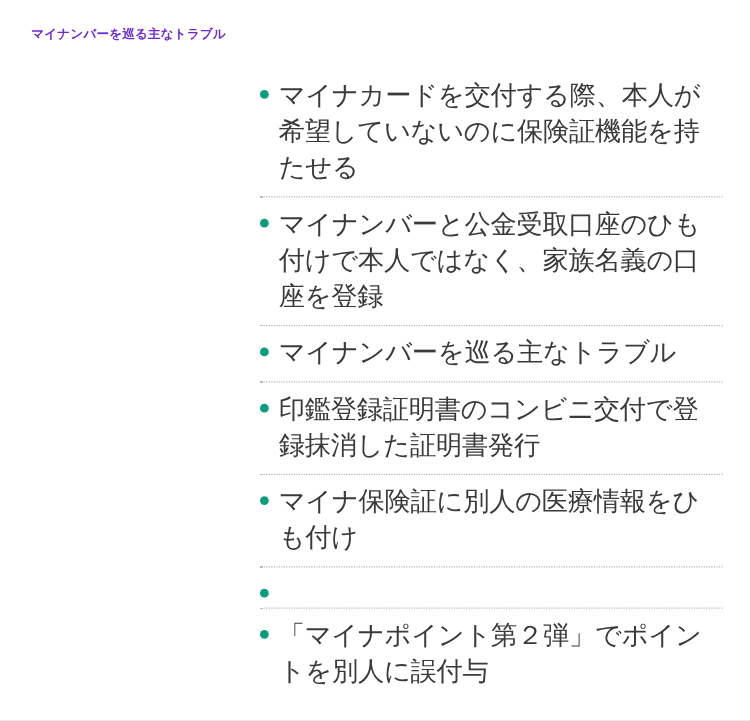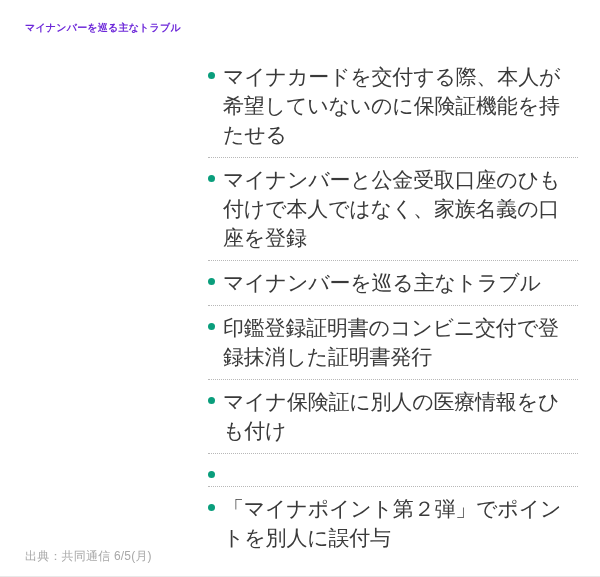--- a/index.html
+++ b/index.html
@@ -143,15 +143,14 @@
       <span class="bullet-icon" style="background: rgb(10, 158, 124);"></span>
     </li>
 
     <li class="trouble-item">
       <span class="bullet-icon" style="background: rgb(10, 158, 124);"></span>
       <span class="trouble-text">「マイナポイント第２弾」でポイントを別人に誤付与</span>
     </li>
 
   </ul>
 
-  <div class="source-footer">出典：共同通信 6/5(月)</div>
 
 </div>
 
 </body></html>

